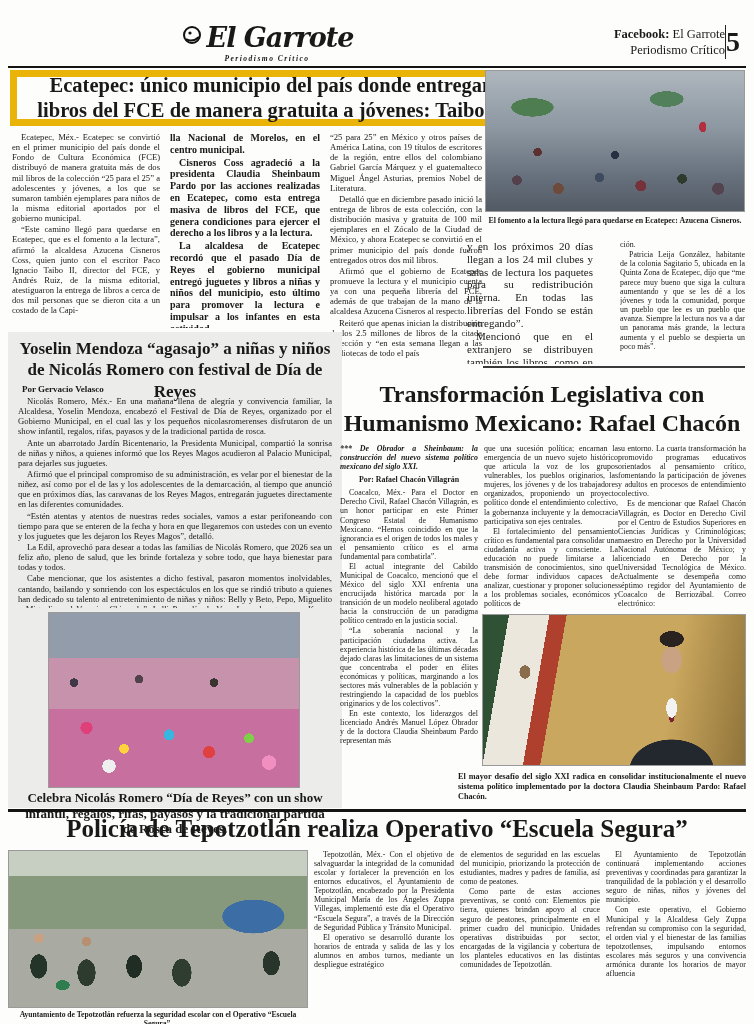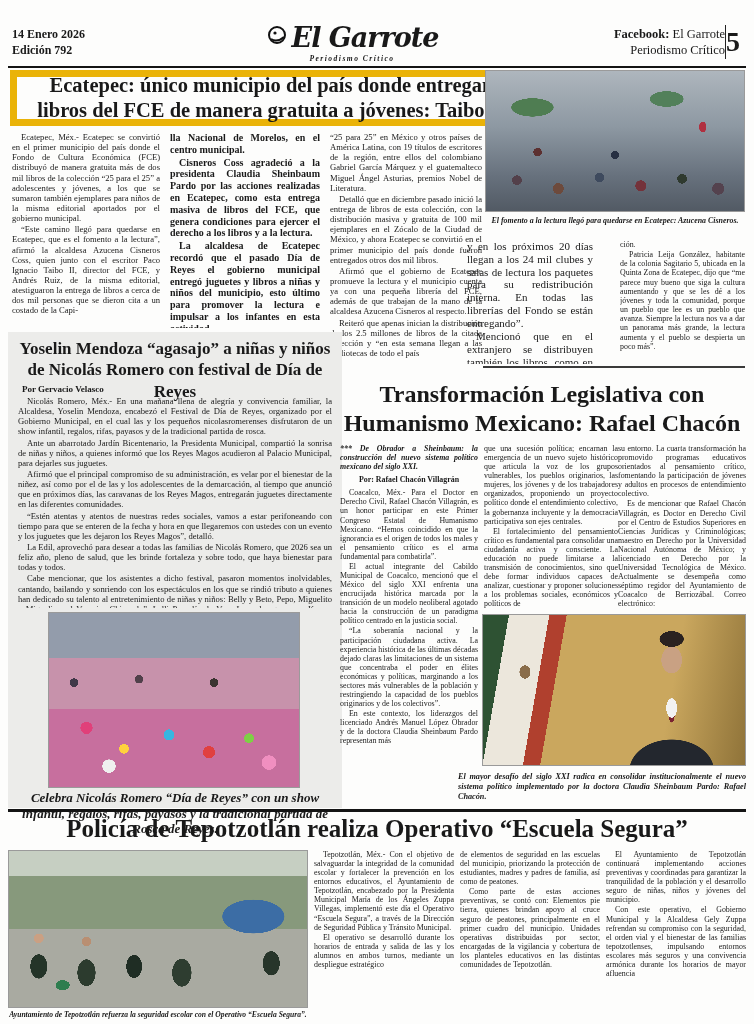--- a/index.html
+++ b/index.html
@@ -22,21 +22,21 @@
   .h-fb{ text-align:right; font-size:12.5px; line-height:1.3; }
   .h-div{ width:1px; height:34px; background:#222; }
   .h-page{ font-size:28px; font-weight:bold; padding-right:2px; }
   .h-rule{ position:absolute; left:8px; right:8px; top:66px; height:2px; background:#141414; }
 
   
   .col{ position:absolute; text-align:justify; overflow:hidden; }
   .col p{ margin:0 0 1px 0; text-indent:9px; }
   .col.cont p:first-child{ text-indent:0; }
   .headline{ position:absolute; font-weight:bold; text-align:center; line-height:1.22; }
-  .caption{ position:absolute; font-weight:bold; font-style:italic; overflow:hidden; }
+  .caption{ position:absolute; font-weight:bold; overflow:hidden; }
   .photo{ position:absolute; border:1px solid #9a9a9a; }
 
   
   .a1-head{ left:10px; top:70px; width:523px; height:56px; font-size:20.5px;
             border:7px solid #eab308; display:flex; align-items:center; justify-content:center; padding:8px 6px;}
   .a1-c1{ left:12px;  top:132px; width:148px; height:196px; font-size:8.6px; line-height:1.18; }
   .a1-c2{ left:170px; top:132px; width:150px; height:196px; font-size:10px; line-height:1.18;font-weight:bold; }
   .a1-c3{ left:330px; top:132px; width:152px; height:238px; font-size:8.6px; line-height:1.18; }
   .a1-photo{ left:485px; top:70px; width:260px; height:142px;
     background-image:
@@ -120,24 +120,20 @@
   .a4-c1{ left:314px; top:850px; width:140px; height:170px; }
   .a4-c2{ left:460px; top:850px; width:140px; height:170px; }
   .a4-c3{ left:606px; top:850px; width:140px; height:170px; }
 </style>
 </head>
 <body>
 
 <div class="page">
 
   <div class="hdr">
-    <div class="h-left">
-      <div>14 Enero 2026</div>
-      <div>Edición 792</div>
-    </div>
     <div class="h-logo">
       <div class="logo-row">
         <span>
           <svg width="22" height="22" viewBox="0 0 22 22">
               <circle cx="11" cy="11" r="8" fill="none" stroke="#111" stroke-width="2"></circle>
               <circle cx="9" cy="9" r="1.6" fill="#111"></circle>
               <path d="M5 15 Q11 19 18 13" fill="none" stroke="#111" stroke-width="2"></path>
             </svg>
         </span>
         <span class="logo-text">El Garrote</span>

